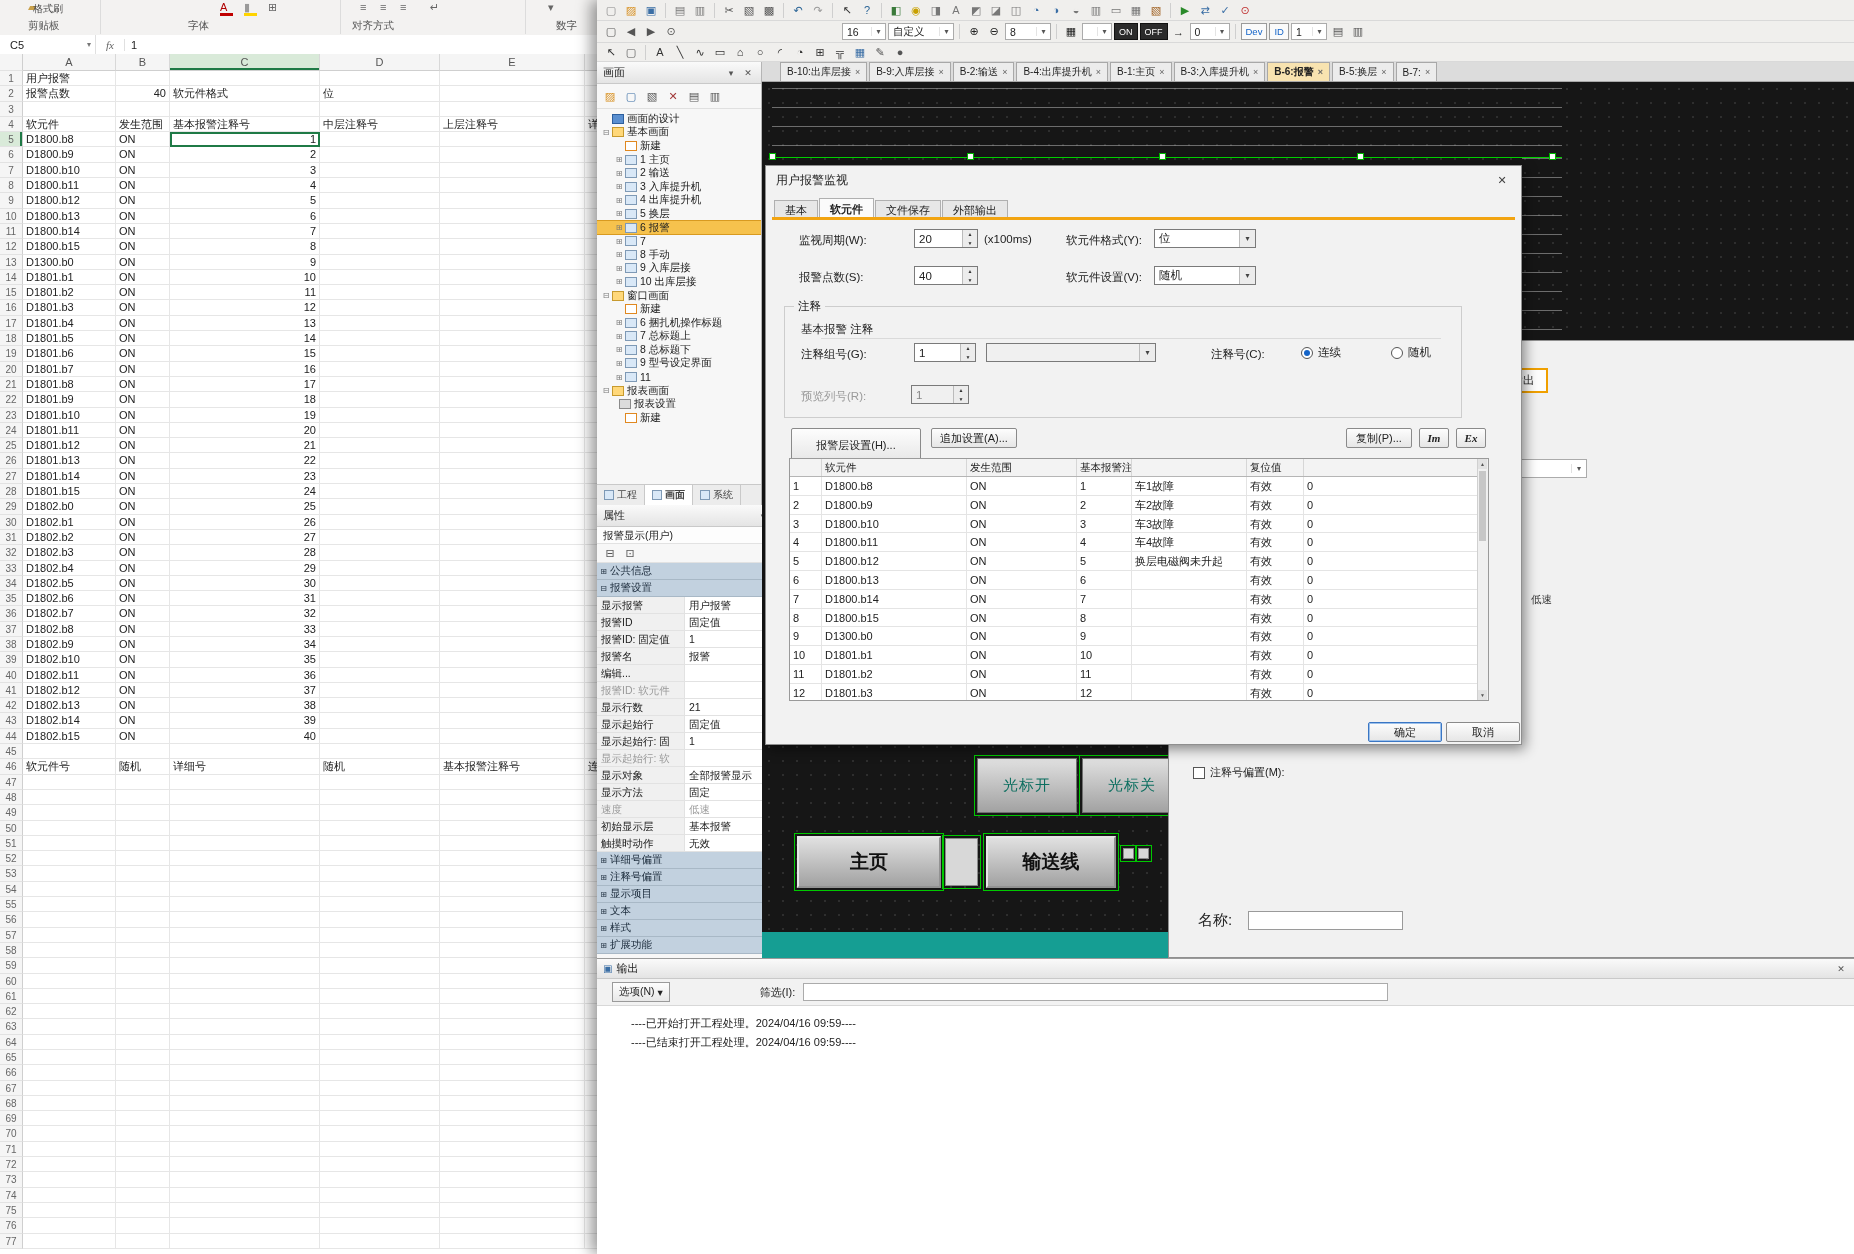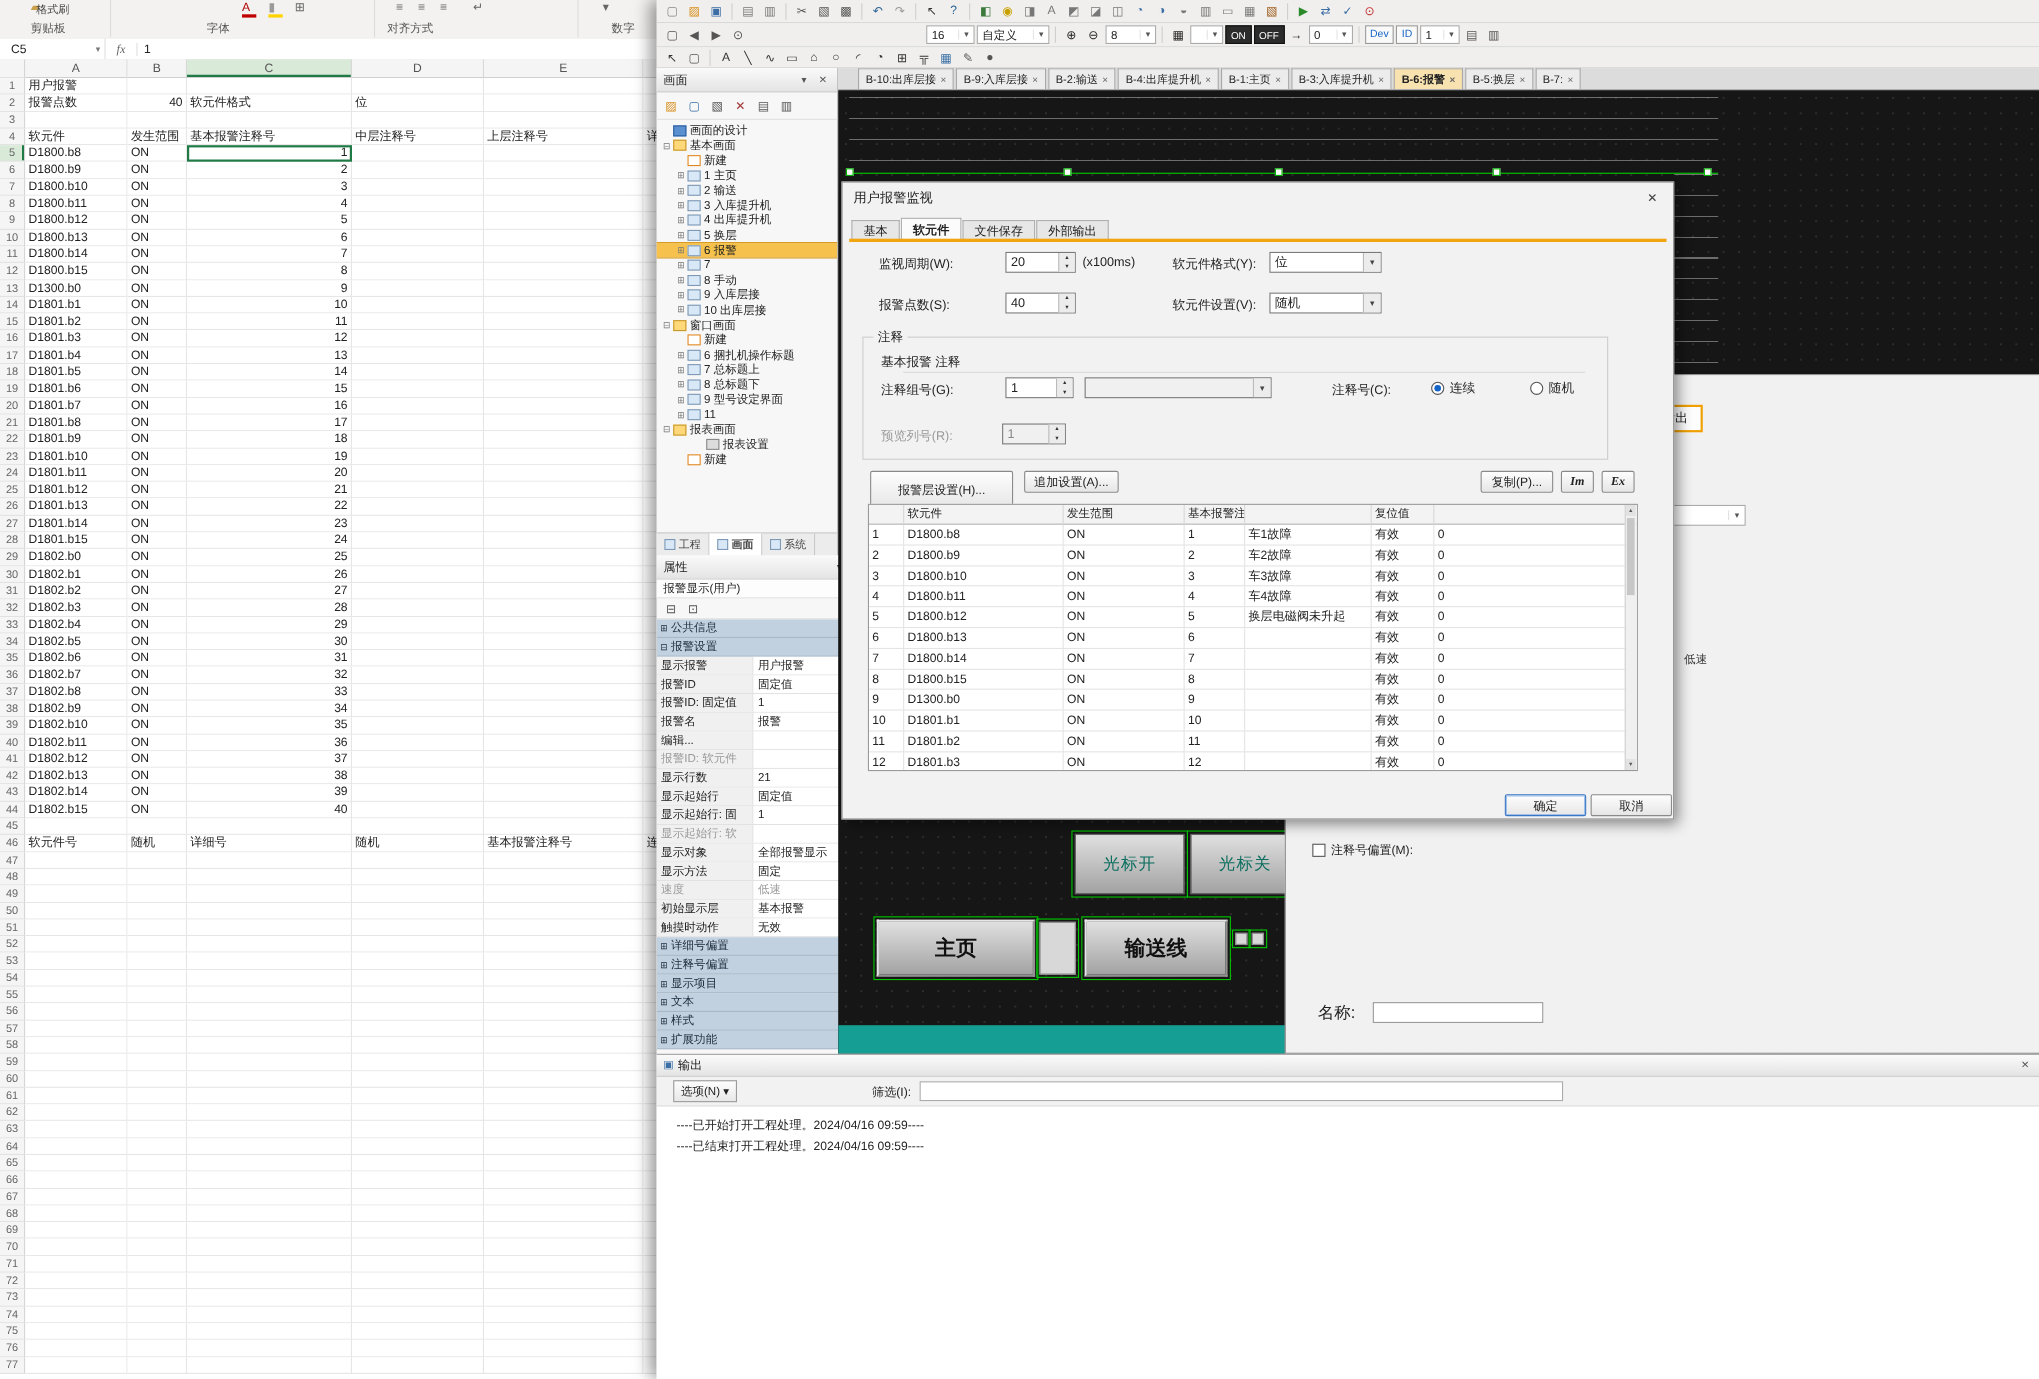--- a/index.html
+++ b/index.html
@@ -136,23 +136,23 @@
   .vsb{position:absolute;right:0;top:0;bottom:0;width:10px;background:#f0f0f0;border-left:1px solid #d0d0d0}
   .vsb-a{position:absolute;left:0;width:9px;height:10px;font-size:5px;display:flex;align-items:center;justify-content:center;color:#555;background:#e2e2e2}
   .vsb-t{position:absolute;left:1px;top:12px;width:7px;height:70px;background:#c7c7c7}
 
   
   #output-panel{position:absolute;left:0;top:958px;right:0;height:296px;background:#f2f2f2;border-top:1px solid #9a9a9a;box-sizing:border-box}
   .out-hdr{height:20px}
   .oi{color:#3a6ea5;margin-right:4px;font-size:10px}
   .out-tools{height:26px;display:flex;align-items:center;gap:8px;padding-left:15px;background:#f2f2f2;border-bottom:1px solid #d8d8d8}
   .obtn{height:18px;display:flex;align-items:center;padding:0 6px;border:1px solid #9a9a9a;background:linear-gradient(#fdfdfd,#e8e8e8);font-size:10.5px}
-  .oflt{font-size:11px;margin-left:115px}
+  .oflt{font-size:11px;margin-left:82px}
   .oinput{display:inline-block;width:585px;height:18px;background:#fff;border:1px solid #ababab;box-sizing:border-box}
-  .out-msgs{background:#fff;position:absolute;top:47px;left:0;right:0;bottom:0;padding:8px 0 0 18px}
+  .out-msgs{background:#fff;position:absolute;top:47px;left:0;right:0;bottom:0;padding:8px 0 0 34px}
   .omsg{font-size:11px;line-height:19px;color:#222;white-space:nowrap}
 </style>
 </head>
 <body>
 
 <div id="excel">
   <div class="xl-ribbon">
     <div id="xl-ric">
         <span class="xlri" style="left:28px;color:#caa14a">▰</span>
         <span class="xlrt" style="left:33px">格式刷</span>
@@ -1111,21 +1111,21 @@
         <div class="ti" style="padding-left:17px">
           <span class="exp">⊞</span>
           <span class="tico scr"></span>
           <span>11</span>
         </div>
         <div class="ti" style="padding-left:4px">
           <span class="exp">⊟</span>
           <span class="tico fold"></span>
           <span>报表画面</span>
         </div>
-        <div class="ti" style="padding-left:34px">
+        <div class="ti" style="padding-left:11px">
           <span class="exp"></span>
           <span class="tico set"></span>
           <span>报表设置</span>
         </div>
         <div class="ti" style="padding-left:17px">
           <span class="exp"></span>
           <span class="tico new"></span>
           <span>新建</span>
         </div>
       </div>

